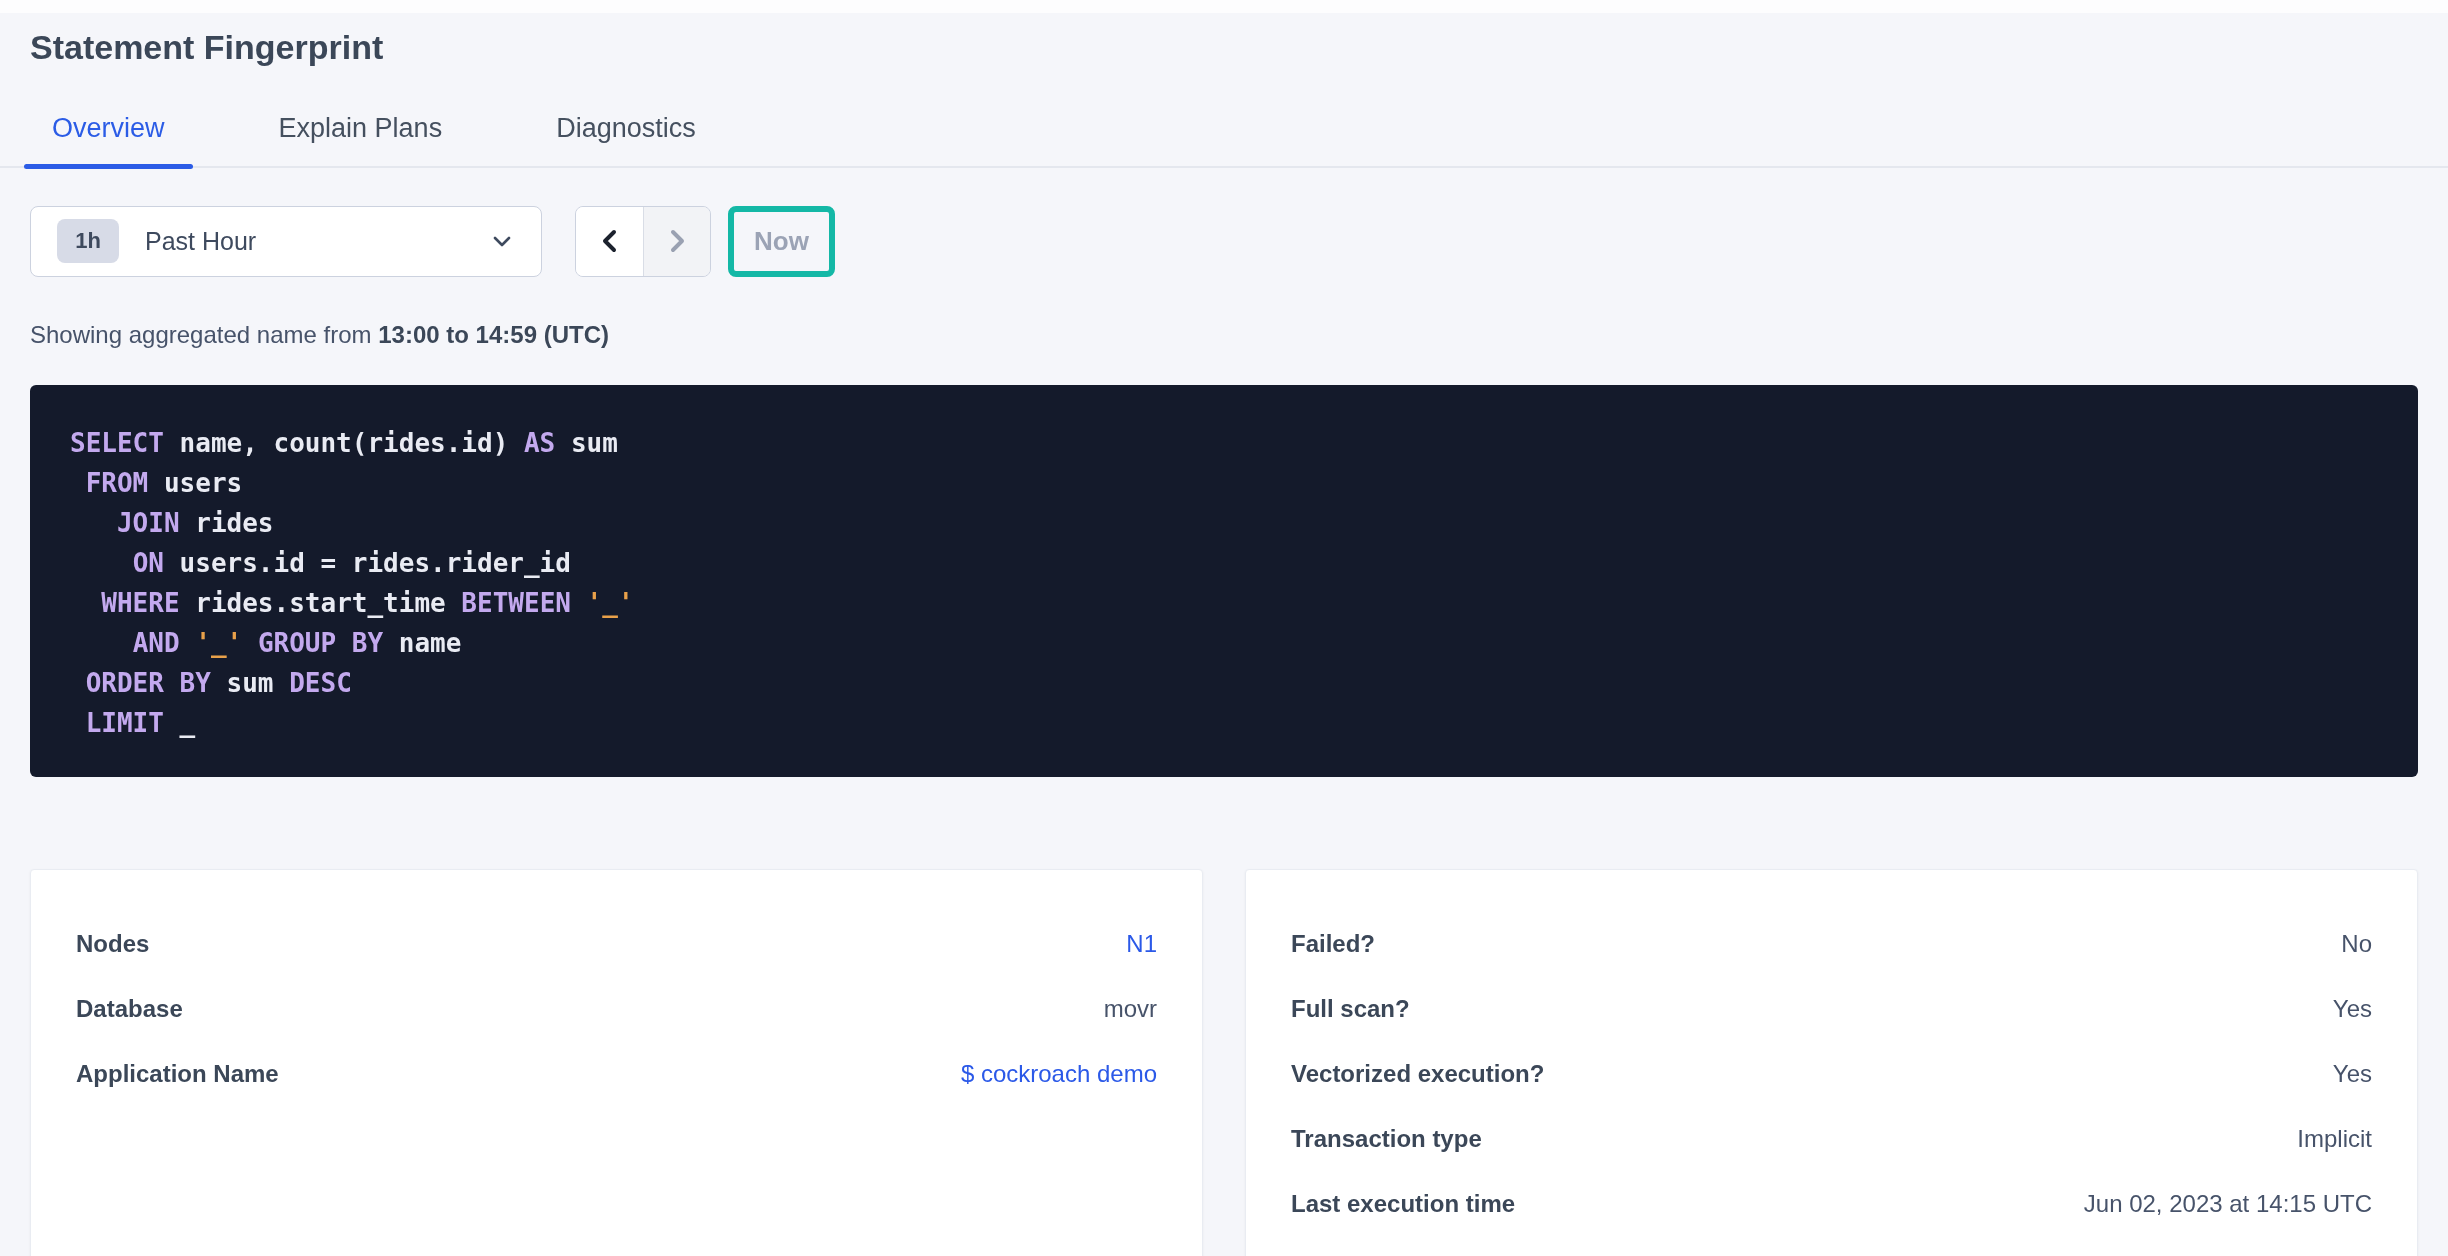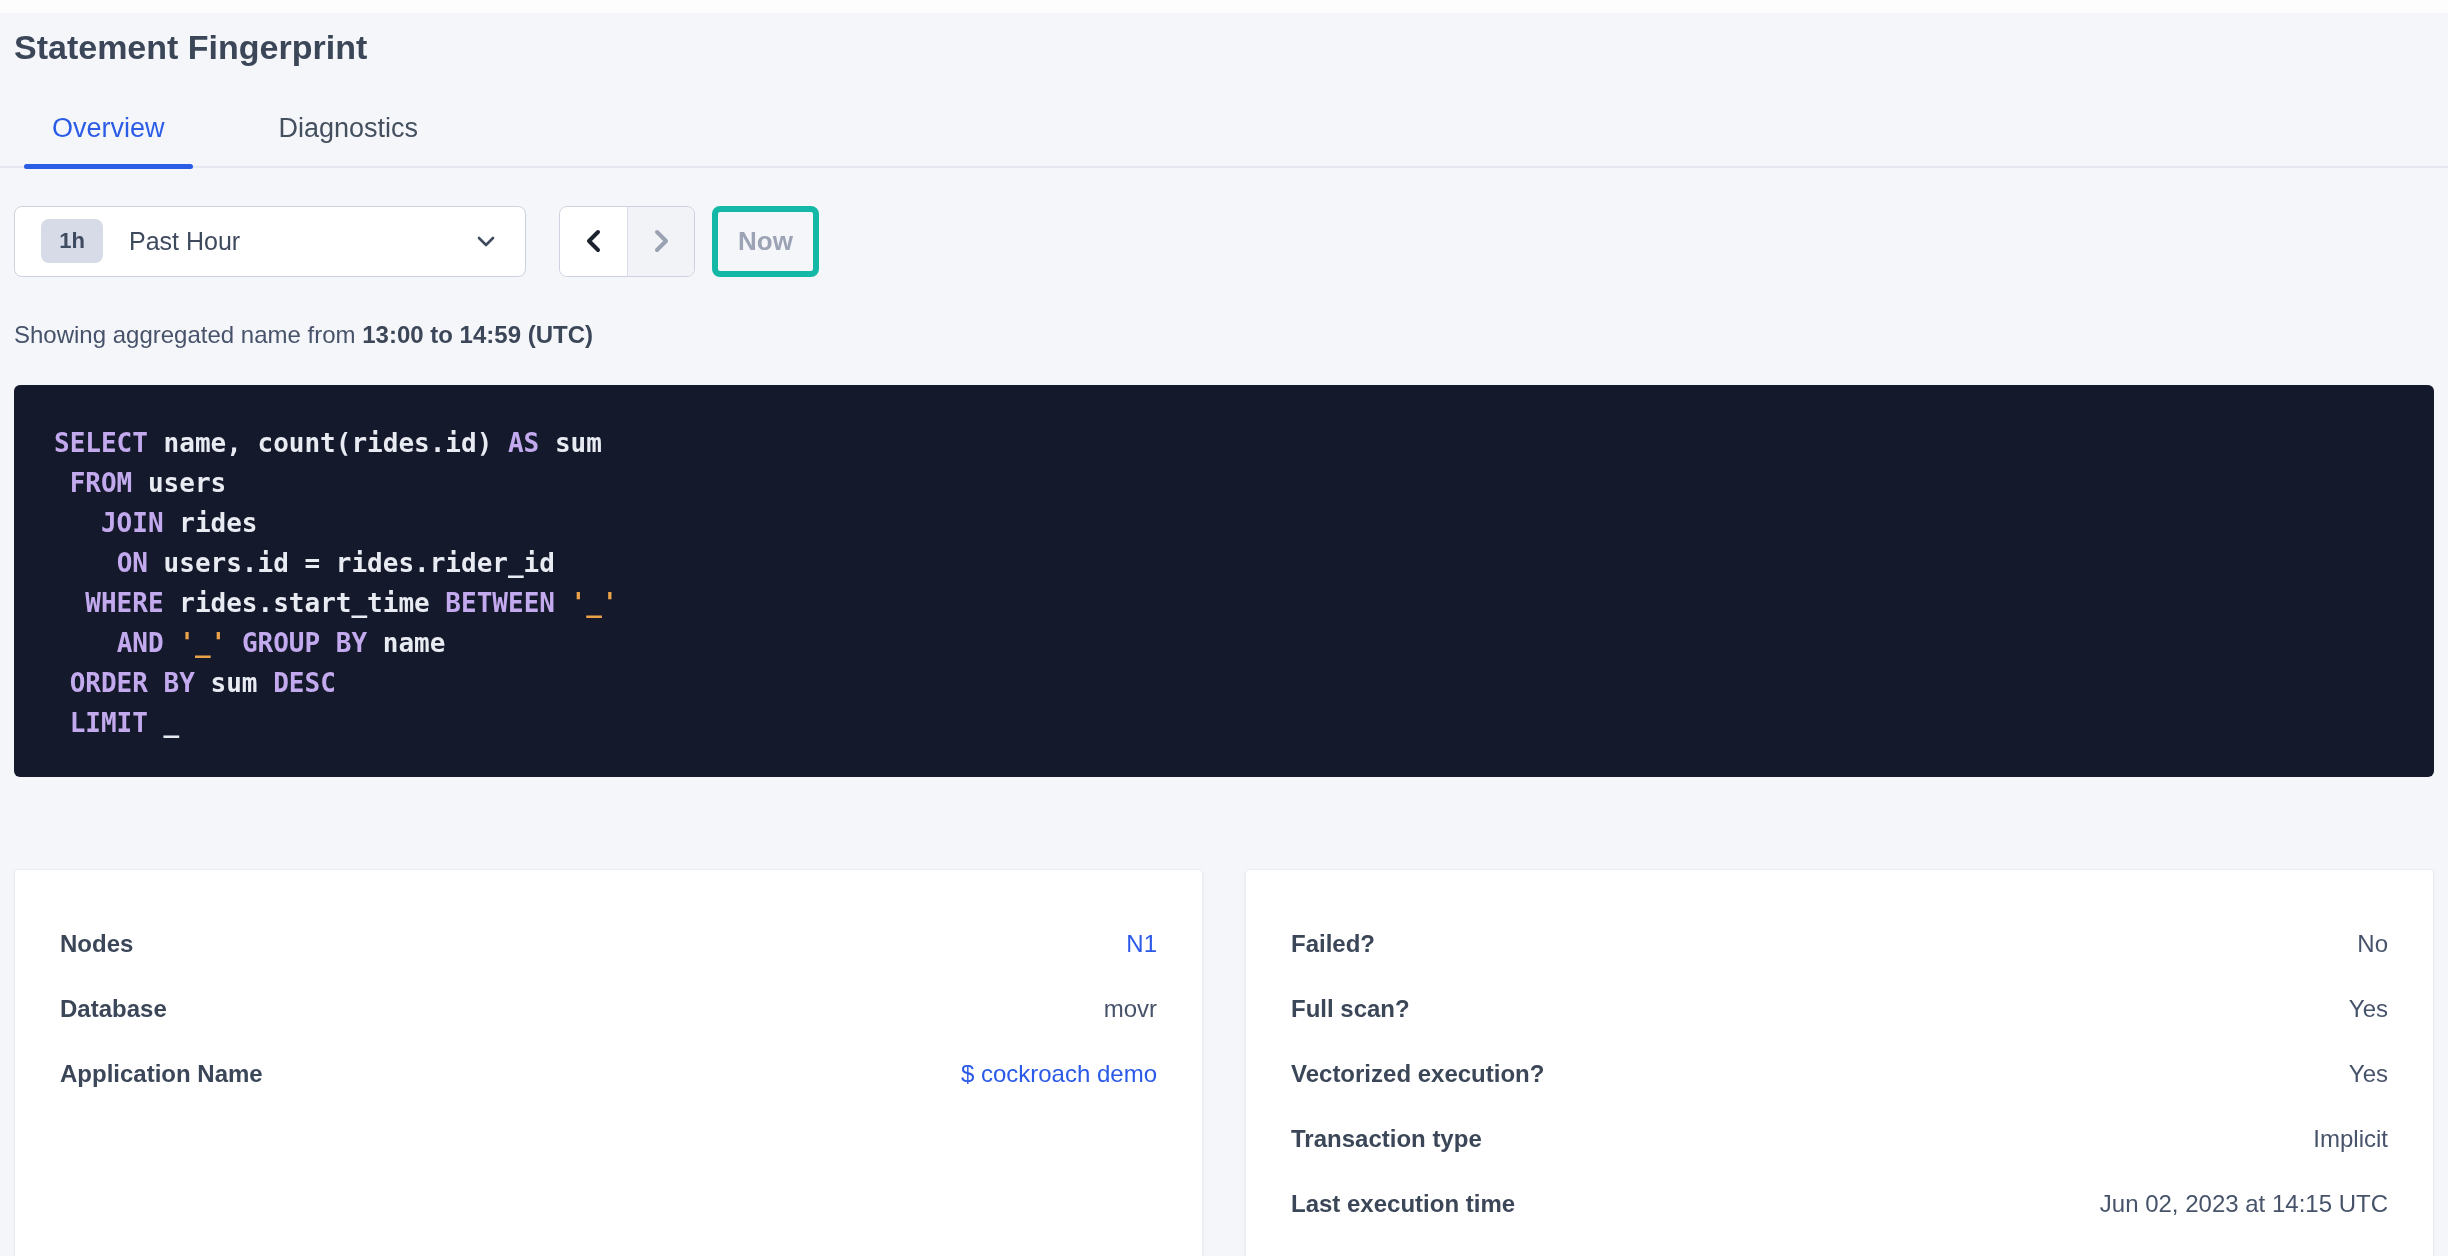--- a/index.html
+++ b/index.html
@@ -4,21 +4,21 @@
 <style>
   * { margin:0; padding:0; box-sizing:border-box; }
   html,body { width:2448px; height:1256px; }
   body {
     background:#f5f6fa;
     font-family:"Liberation Sans", sans-serif;
     color:#3b4758;
     overflow:hidden;
   }
   .top-strip { height:13px; background:#fdfdfe; }
-  .pad { padding:0 14px; }
+  .pad { padding:0 30px; }
 
   
   .page-title {
     margin:13px 0 0 0;
     font-size:34px; font-weight:700; color:#3b4758; line-height:1.25;
   }
 
   
   .tab-bar {
     margin-top:38px;
@@ -100,20 +100,21 @@
 <body>
 
 <div class="top-strip"></div>
 
 <div class="pad">
   <h1 class="page-title">Statement Fingerprint</h1>
 </div>
 
 <div class="tab-bar">
     <div class="tab active">Overview</div>
+    <div class="tab">Explain Plans</div>
     <div class="tab">Diagnostics</div>
   </div>
 
 <div class="pad">
   <div class="controls">
 
     <div class="time-dropdown">
       <span class="range-badge">1h</span>
       <span class="range-label">Past Hour</span>
       <span style="display:flex;">

